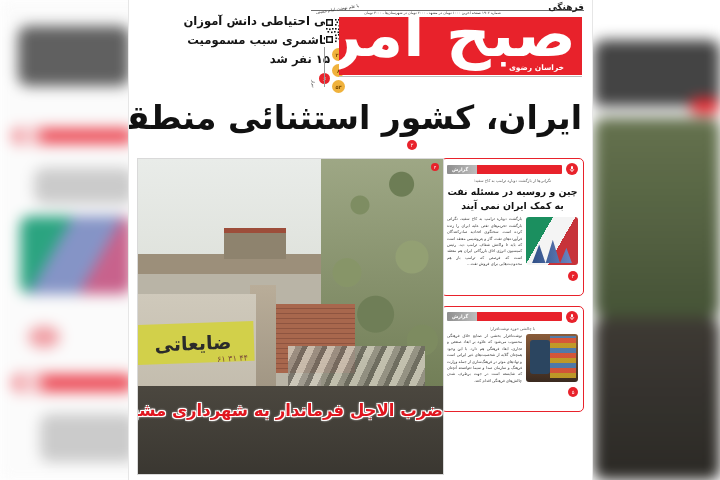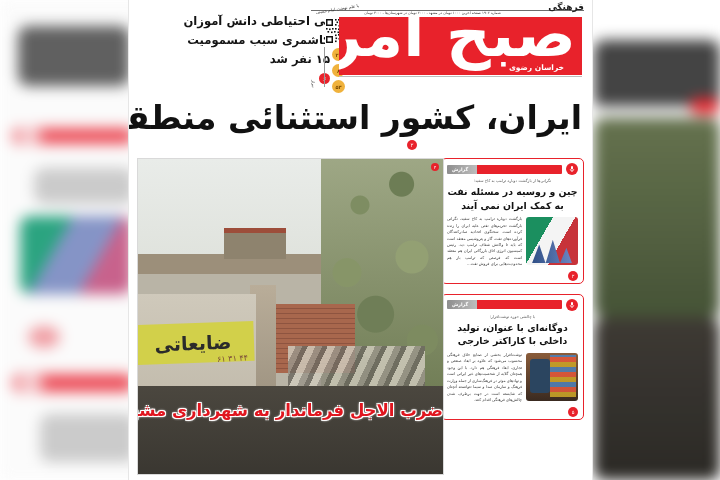--- a/index.html
+++ b/index.html
@@ -89,21 +89,21 @@
     color:#fff;font-size:5.5px;display:flex;align-items:center;justify-content:center;
   }
 
   
   .body-grid{position:absolute;right:8px;top:158px;left:8px;bottom:6px;}
 
   
   .col-right{position:absolute;right:0;top:0;width:143px;}
   .card{
     border:1px solid #e8222b;border-radius:5px;background:#fff;
-    padding:4px 5px 2px;margin-bottom:10px;position:relative;
+    padding:4px 5px 14px;margin-bottom:10px;position:relative;
   }
   .card-top{display:flex;align-items:center;gap:4px;height:12px;}
   .mic{
     width:12px;height:12px;border-radius:50%;background:#e8222b;
     display:flex;align-items:center;justify-content:center;flex:0 0 auto;
   }
   .mic svg{display:block;}
   .cat-ribbon{
     flex:1;height:9px;border-radius:1px;
     background:linear-gradient(90deg,#8e8e8e 0%,#bdbdbd 26%,#e8222b 26%,#e8222b 100%);
@@ -335,22 +335,20 @@
                 <rect x="3" y="1" width="2" height="3.6" rx="1" fill="#fff"></rect>
                 <path d="M2.2 4.1a1.8 1.8 0 0 0 3.6 0" stroke="#fff" stroke-width=".7" fill="none"></path>
                 <rect x="3.6" y="5.6" width=".8" height="1.4" fill="#fff"></rect>
               </svg>
             </div>
             <div class="cat-ribbon">
               <span>گزارش</span>
             </div>
           </div>
           <div class="rubric">با چالشی حوزه نوشت‌افزار؛</div>
-          <div class="card-head">دوگانه‌ای با عنوان، تولید
-داخلی با کاراکتر خارجی</div>
           <div class="card-body">
             <div class="thumb th2"></div>
             <div class="txt">نوشت‌افزار بخشی از صنایع خلاق فرهنگی محسوب می‌شود که علاوه بر ابعاد صنعتی و تجاری، ابعاد فرهنگی هم دارد. با این وجود همچنان گلایه از شخصیت‌های غیر ایرانی است و نهادهای موثر در فرهنگ‌سازی از جمله وزارت فرهنگ و سازمان صدا و سیما نتوانسته آنچنان که شایسته است در جهت برطرف شدن چالش‌های فرهنگی اقدام کنند.</div>
           </div>
           <div class="card-foot">
             <div class="foot-dot">۵</div>
           </div>
         </div>
 
       </div>

